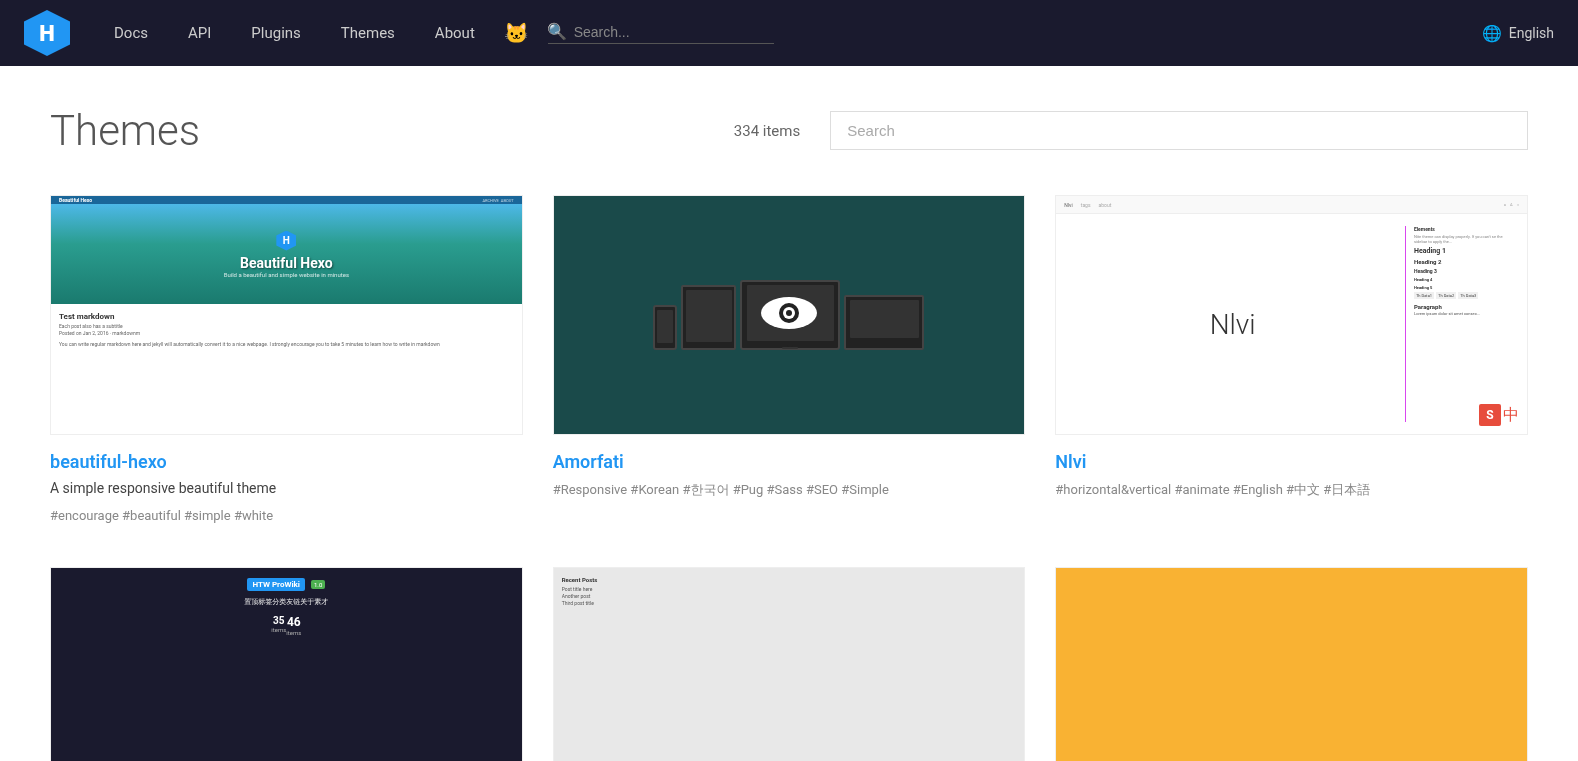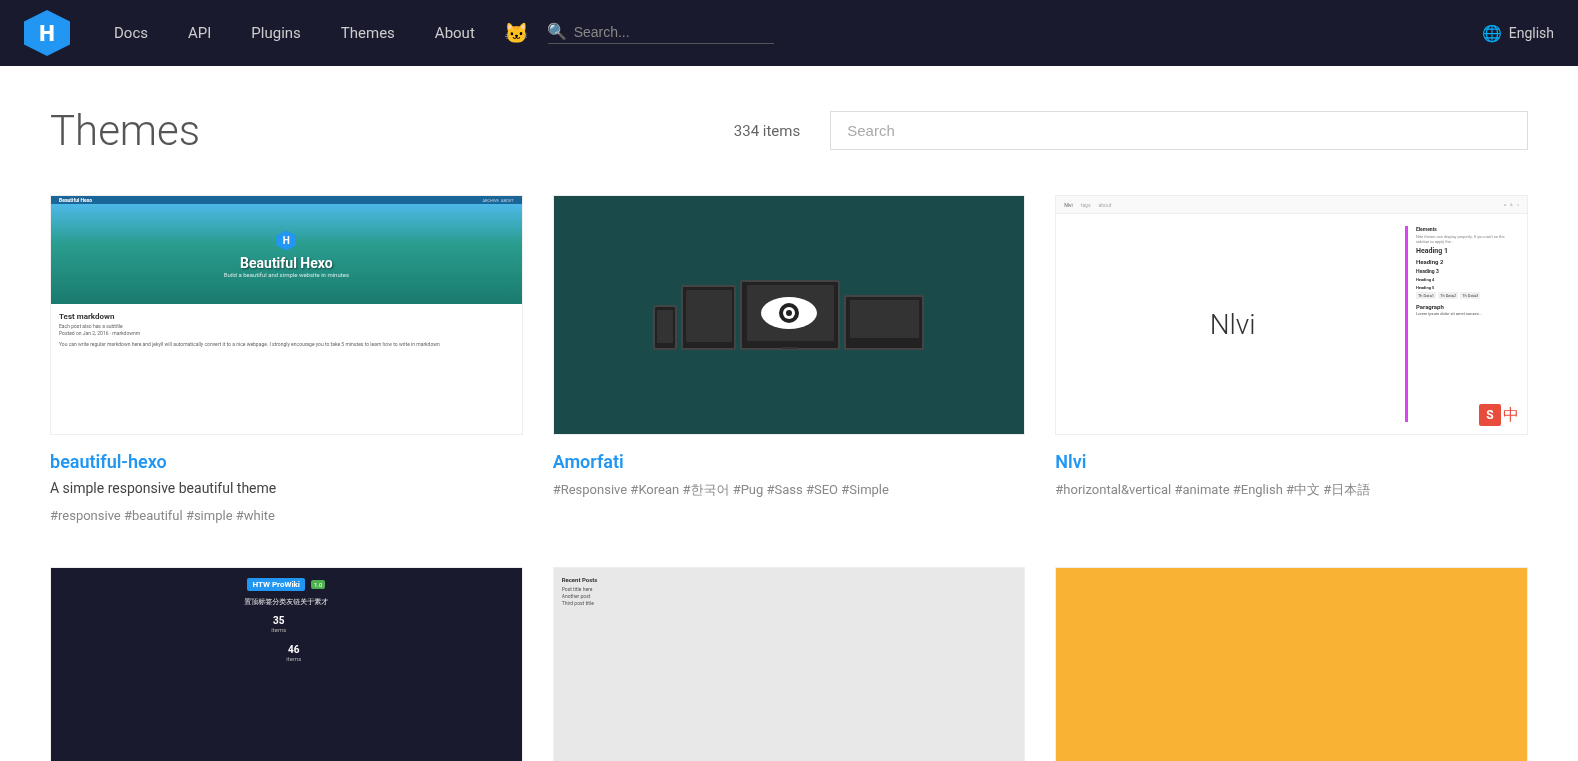--- a/index.html
+++ b/index.html
@@ -222,21 +222,21 @@
     .nlvi-main {
       flex: 1;
       display: flex;
       flex-direction: column;
       align-items: center;
       justify-content: center;
     }
     .nlvi-title { font-size: 28px; font-weight: 300; color: #333; }
     .nlvi-sidebar {
       width: 110px;
-      border-left: 3px solid #d946ef;
+      border-left: 1px solid #d946ef;
       padding-left: 8px;
     }
     .nlvi-element-row { font-size: 5px; color: #333; margin-bottom: 2px; font-weight: bold; }
     .nlvi-text-row { font-size: 5px; color: #555; margin-bottom: 1px; }
     .nlvi-heading { font-size: 7px; color: #333; margin: 3px 0 1px; font-weight: bold; }
     .nlvi-badge {
       position: absolute;
       bottom: 8px; right: 8px;
       display: flex;
       align-items: center;
@@ -341,21 +341,21 @@
         </div>
         <div class="bhexo-content">
           <div class="bhexo-content-title">Test markdown</div>
           <div class="bhexo-content-text">Each post also has a subtitle</div>
           <div class="bhexo-content-text">Posted on Jan 2, 2016 · markdownm</div>
           <div class="bhexo-content-text" style="margin-top:4px;">You can write regular markdown here and jekyll will automatically convert it to a nice webpage. I strongly encourage you to take 5 minutes to learn how to write in markdown</div>
         </div>
       </div>
       <a class="theme-name">beautiful-hexo</a>
       <p class="theme-desc">A simple responsive beautiful theme</p>
-      <div class="theme-tags">#responsive  #beautiful  #simple  #white</div>
+      <div class="theme-tags">#encourage  #beautiful  #simple  #white</div>
     </div>
 
     <div class="theme-card">
       <div class="theme-preview preview-amorfati">
         <div class="amorfati-devices">
           <div class="amorfati-phone">
             <div style="background:#333;width:80%;height:80%;margin:3px auto 0;border-radius:1px;overflow:hidden;font-size:3px;color:#aaa;padding:2px;">
             </div>
           </div>
           <div class="amorfati-tablet">
@@ -442,21 +442,21 @@
           <span style="font-size:7px;color:#eee;">友链</span>
           <span style="font-size:7px;color:#eee;">关于</span>
           <span style="font-size:7px;color:#eee;">素才</span>
         </div>
         <div style="display:flex;margin-top:8px;">
           <div style="text-align:center;">
             <div style="font-size:10px;color:white;font-weight:bold;">35</div>
             <div style="font-size:6px;color:#aaa;">items</div>
           </div>
           <div style="text-align:center;">
-            <div style="font-size:10px;color:white;font-weight:bold;margin-top:29px;">46</div>
+            <div style="font-size:12px;color:white;font-weight:bold;">46</div>
             <div style="font-size:6px;color:#aaa;">items</div>
           </div>
         </div>
       </div>
     </div>
 
     <div class="theme-card">
       <div class="theme-preview" style="background:#e8e8e8;display:flex;align-items:flex-start;padding:8px;gap:4px;">
         <div style="flex:1;">
           <div style="font-size:6px;font-weight:bold;color:#333;margin-bottom:3px;">Recent Posts</div>

